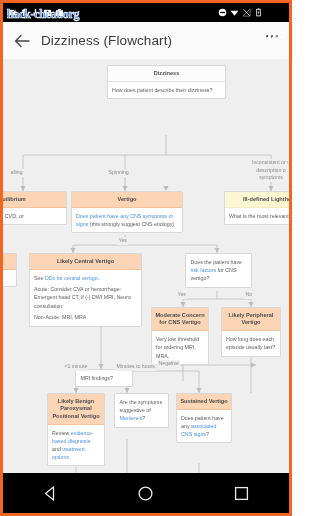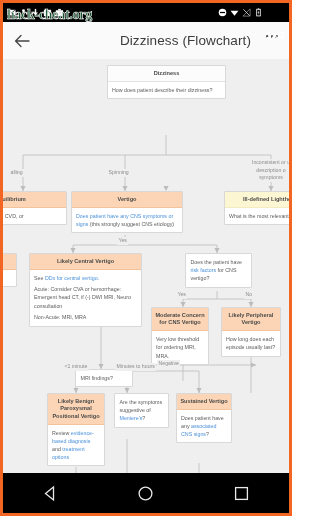--- a/index.html
+++ b/index.html
@@ -17,35 +17,35 @@
     background:#000; display:flex; align-items:center;
     padding:0 4px; z-index:40;
   }
   .sb-left{display:flex; align-items:center; gap:3px; flex:1;}
   .sb-right{display:flex; align-items:center; gap:3px;}
   .sb-ico{ width:9px; height:9px; display:block; }
   .sb-clock{ color:#fff; font-size:9.5px; font-weight:bold; letter-spacing:0;margin-top:44px; }
   .watermark{
     position:absolute; left:4px; top:4px;
     font-family:"Liberation Serif", serif;
-    font-size:14px; font-weight:bold;
-    color:#14532d; letter-spacing:-0.3px;
+    font-size:12px; font-weight:bold;
+    color:#3b82f6; letter-spacing:-0.3px;
     -webkit-text-stroke:0.6px #ffffff;
     z-index:45; white-space:nowrap;
   }
 
   
   .appbar{
     position:absolute; top:19px; left:0; right:0; height:37px;
     background:#fafafa; display:flex; align-items:center;
     z-index:30;
   }
   .back-btn{ width:38px; height:37px; display:flex; align-items:center; justify-content:center; }
   .appbar-title{
-    flex:1; text-align:right; font-size:13.5px; color:#3c3c3c;
+    flex:1; text-align:left; font-size:13.5px; color:#3c3c3c;
     letter-spacing:0.1px; padding-right:4px;
   }
   .overflow-btn{
     width:34px; height:37px; display:flex; align-items:flex-start;
     justify-content:center; padding-top:13px; gap:2px;
   }
   .dot{ width:2.5px; height:2.5px; background:#555; border-radius:50%; }
 
   
   .canvas{

